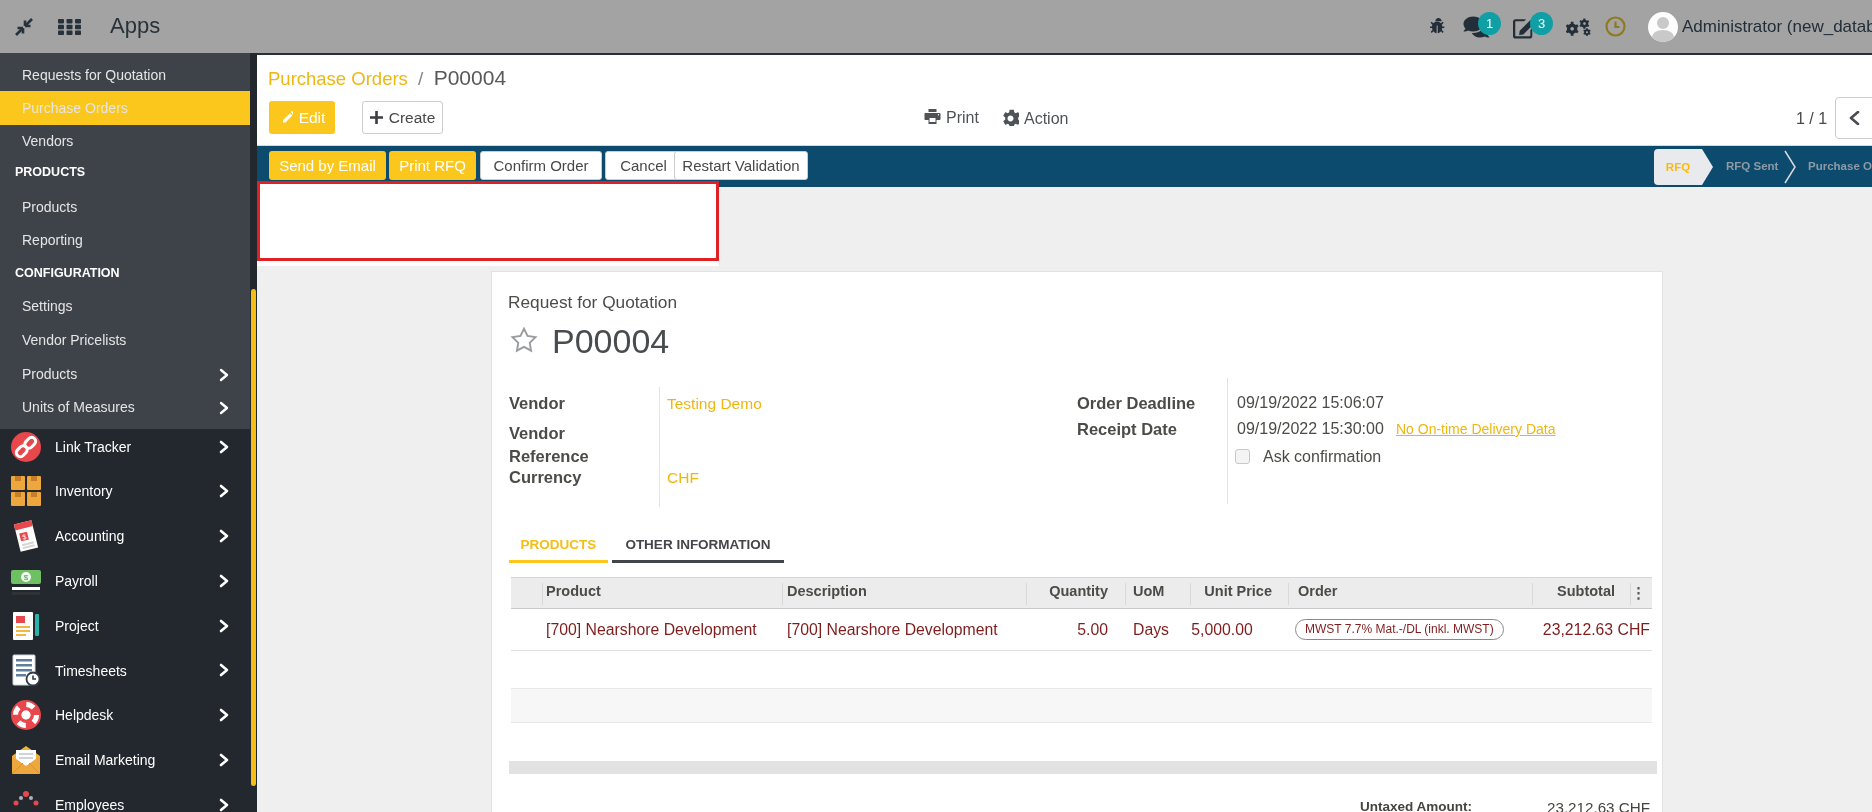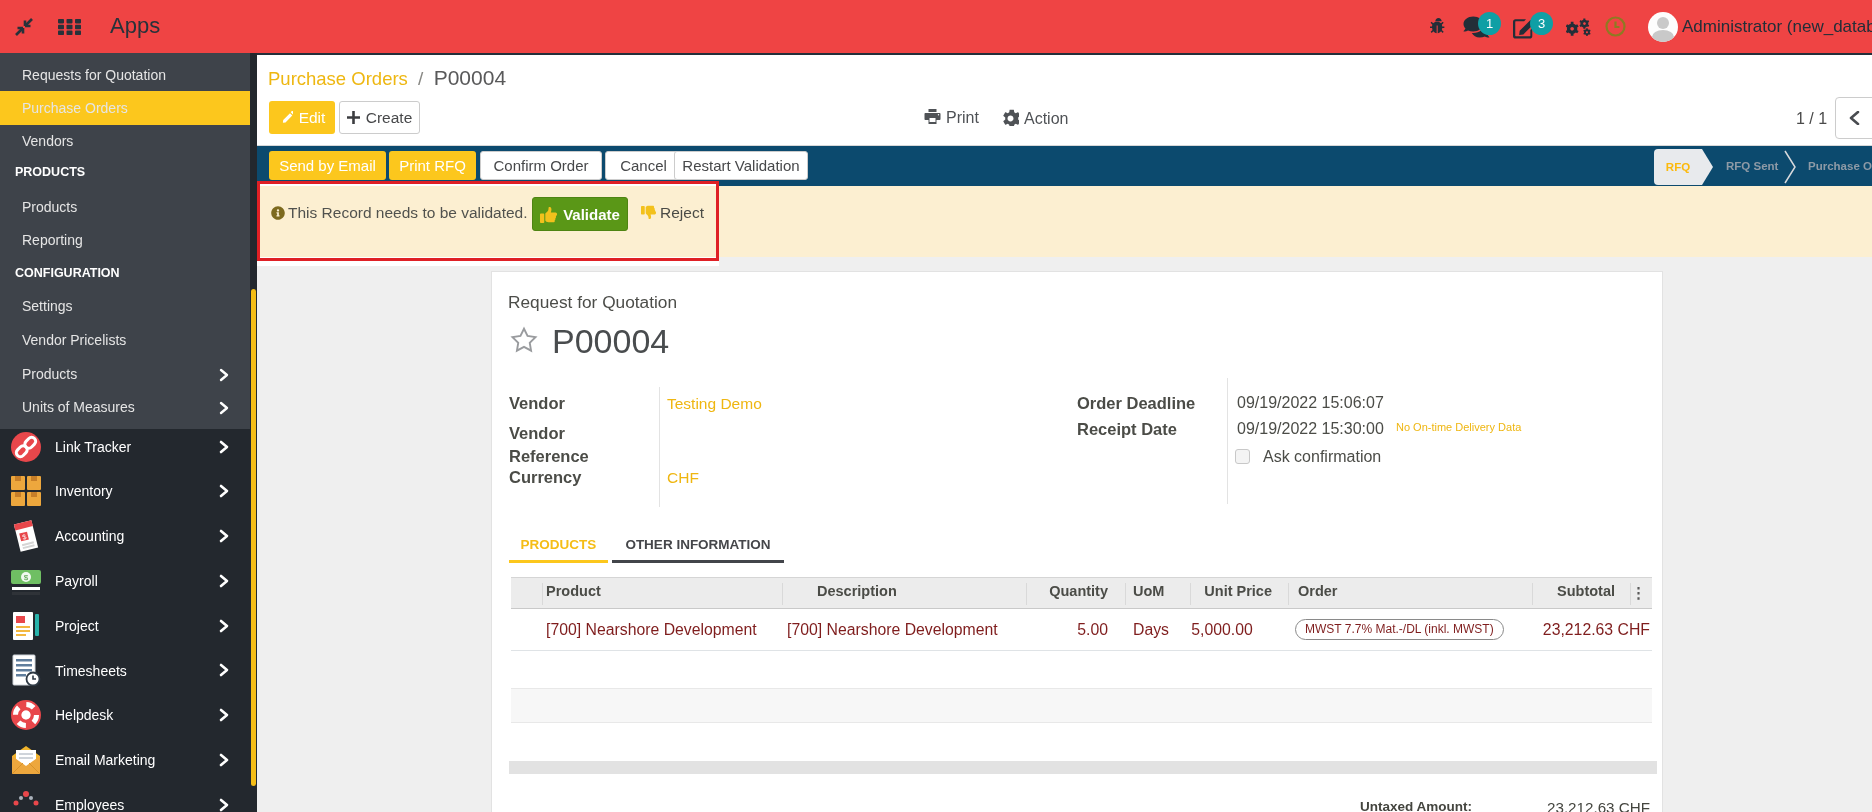--- a/index.html
+++ b/index.html
@@ -2,21 +2,21 @@
 <html><head>
 <meta charset="utf-8">
 <style>
   * { margin:0; padding:0; box-sizing:border-box; }
   html,body { width:1872px; height:812px; overflow:hidden; }
   body { font-family:"Liberation Sans", sans-serif; }
   #app { position:relative; width:1872px; height:812px; background:#efefef; overflow:hidden; }
   .abs { position:absolute; }
 
   
-  #topbar { left:0; top:0; width:1872px; height:55px; background:#ef4444; border-bottom:2px solid #232f3a; }
+  #topbar { left:0; top:0; width:1872px; height:55px; background:#a3a3a3; border-bottom:2px solid #232f3a; }
   #apps-title { left:110px; top:13px; font-size:22px; color:#27323a; }
   .tb-name { left:1682px; top:17px; font-size:17px; color:#222e38; white-space:nowrap; }
 
   
   #sidebar { left:0; top:53px; width:250px; height:759px; background:#3e434a; }
   #sidetrack { left:250px; top:53px; width:7px; height:759px; background:#23282e; }
   #sidethumb { left:251px; top:289px; width:5px; height:497px; background:#f5bd16; border-radius:3px; }
   .sitem { position:absolute; left:22px; color:#e5e5e5; font-size:14px; white-space:nowrap; }
   .shead { position:absolute; left:15px; color:#ffffff; font-size:12.5px; font-weight:bold; white-space:nowrap; }
   #side-hl { left:0; top:37.5px; width:250px; height:34px; background:#fcc71d; }
@@ -26,21 +26,21 @@
   .aicon { position:absolute; left:10px; width:32px; height:32px; }
 
   
   #cpanel { left:257px; top:55px; width:1615px; height:90px; background:#ffffff; }
   #breadcrumb { left:11px; top:11px; font-size:19px; }
   #breadcrumb .bc1 { color:#eeb711; }
   #breadcrumb .bcs { color:#888884; }
   #breadcrumb .bc2 { color:#59595a; }
   .btn { position:absolute; display:flex; align-items:center; justify-content:center; border-radius:3px; font-size:15.5px; white-space:nowrap; }
   .btn-gold { background:#fcc71d; color:#ffffff; }
-  .btn-white { background:#ffffff; border:1px solid #cccccc; color:#47484a; }
+  .btn-white { background:#ffffff; border:1px solid #cccccc; color:#47484a;margin-left:23px; }
   #btn-edit { left:12px; top:46px; width:66px; height:33px; }
   #btn-create { left:82px; top:46px; width:81px; height:33px; }
   #cp-print { left:667px; top:54px; font-size:16px; color:#4f5256; }
   #cp-action { left:745px; top:54px; font-size:16px; color:#4f5256; }
   #pager-count { left:1539px; top:55px; font-size:16px; color:#4a4a4a; }
   #pager-btn { left:1578px; top:42px; width:60px; height:42px; background:#fff; border:1px solid #ccc; border-radius:4px; }
 
   
   #statusrow { left:257px; top:145px; width:1615px; height:42px; background:#0c4a6e; border-top:1px solid #d8d8d8; }
   .sbtn { position:absolute; top:5px; height:29px; display:flex; align-items:center; justify-content:center; border-radius:3px; font-size:15px; white-space:nowrap; }
@@ -323,32 +323,20 @@
     <div class="abs" id="st-rfq">RFQ</div>
     <div class="abs" id="st-rfq-arrow"></div>
     <div class="st-lbl" style="left:1469px;">RFQ Sent</div>
     <svg class="st-sep" style="left:1526px;" viewBox="0 0 14 34">
         <path d="M2 1 L12 17 L2 33" fill="none" stroke="#d8dadd" stroke-width="1.5"></path>
       </svg>
     <div class="st-lbl" style="left:1551px;">Purchase Ord</div>
   </div>
 
   <div class="abs" id="redback"></div>
-  <div class="abs" id="alert">
-    <svg class="abs" style="left:14px; top:20px;" width="14" height="14" viewBox="0 0 512 512">
-        <path fill="#7d6a1e" d="M256 8C119 8 8 119 8 256s111 248 248 248 248-111 248-248S393 8 256 8zm0 110c23 0 42 19 42 42s-19 42-42 42-42-19-42-42 19-42 42-42zm56 254c0 7-5 12-12 12h-88c-7 0-12-5-12-12v-24c0-7 5-12 12-12h12v-64h-12c-7 0-12-5-12-12v-24c0-7 5-12 12-12h64c7 0 12 5 12 12v100h12c7 0 12 5 12 12v24z"></path>
-      </svg>
-    <div class="abs" id="alert-text">This Record needs to be validated.</div>
-    <div class="abs" id="btn-validate"><svg width="17" height="17" viewBox="0 0 512 512" style="margin-right:6px;">
-          <path fill="#f3c11c" d="M104 224H24c-13 0-24 11-24 24v240c0 13 11 24 24 24h80c13 0 24-11 24-24V248c0-13-11-24-24-24zM512 237c0-23-19-45-42-45H327c8-30 17-53 17-88 0-54-31-72-56-72-22 0-32 14-32 48 0 44-20 78-56 107-22 18-40 29-40 61v190c0 26 54 50 98 50h150c21 0 38-17 38-38 0-8-2-14-5-20 15-8 25-23 25-40 0-8-2-15-5-21 14-8 23-23 23-39 0-9-3-17-7-24 20-7 35-28 35-49z"></path>
-        </svg>Validate</div>
-    <div class="abs" id="reject-grp"><svg width="15" height="15" viewBox="0 0 512 512" style="vertical-align:-2px; margin-right:4px;">
-          <path fill="#f3c11c" d="M104 32H24C11 32 0 43 0 56v240c0 13 11 24 24 24h80c13 0 24-11 24-24V56c0-13-11-24-24-24zM512 275c0 23-19 45-42 45H327c8 30 17 53 17 88 0 54-31 72-56 72-22 0-32-14-32-48 0-44-20-78-56-107-22-18-40-29-40-61V74c0-26 54-50 98-50h150c21 0 38 17 38 38 0 8-2 14-5 20 15 8 25 23 25 40 0 8-2 15-5 21 14 8 23 23 23 39 0 9-3 17-7 24 20 7 35 28 35 49z"></path>
-        </svg>Reject</div>
-  </div>
 
   <div class="abs" id="redbox"></div>
 
   <div class="abs" id="sheet">
     <div class="sh" id="rfq-lbl">Request for Quotation</div>
     <svg class="sh" style="left:17px; top:54px;" width="30" height="29" viewBox="0 0 576 512">
         <path fill="none" stroke="#999b9e" stroke-width="36" d="M288 30l68 139 153 22-111 108 26 152-136-72-136 72 26-152L67 191l153-22z"></path>
       </svg>
     <div class="sh" id="po-name">P00004</div>
 
@@ -356,32 +344,32 @@
     <div class="sh fgold" style="left:175px; top:123px;">Testing Demo</div>
     <div class="sh flabel" style="left:17px; top:150px; width:120px; white-space:normal; line-height:23px;">Vendor Reference</div>
     <div class="sh flabel" style="left:17px; top:196px;">Currency</div>
     <div class="sh fgold" style="left:175px; top:197px;">CHF</div>
     <div class="vline" style="left:167px; top:115px; height:120px;"></div>
 
     <div class="sh flabel" style="left:585px; top:122px;">Order Deadline</div>
     <div class="sh fval" style="left:745px; top:122px;">09/19/2022 15:06:07</div>
     <div class="sh flabel" style="left:585px; top:148px;">Receipt Date</div>
     <div class="sh fval" style="left:745px; top:148px;">09/19/2022 15:30:00</div>
-    <div class="sh fgold" style="left:904px; top:149px; font-size:11px;">No On-time Delivery Data</div>
+    <div class="sh fgold" style="left:904px; top:149px; font-size:14px;text-decoration:underline;">No On-time Delivery Data</div>
     <div class="sh" style="left:743px; top:177px; width:15px; height:15px; border:1px solid #c8c8c8; border-radius:3px; background:#f4f4f4;"></div>
     <div class="sh fval" style="left:771px; top:176px;">Ask confirmation</div>
     <div class="vline" style="left:735px; top:106px; height:126px;"></div>
 
     <div class="sh" id="tab1">PRODUCTS</div>
     <div class="sh" id="tab2">OTHER INFORMATION</div>
 
     <div class="sh" id="otable">
       <div id="thead">
         <div class="th" style="left:35px;">Product</div>
-        <div class="th" style="left:276px;margin-left:30px;">Description</div>
+        <div class="th" style="left:276px;">Description</div>
         <div class="th" style="left:497px; width:100px; text-align:right;">Quantity</div>
         <div class="th" style="left:622px;">UoM</div>
         <div class="th" style="left:661px; width:100px; text-align:right;">Unit Price</div>
         <div class="th" style="left:787px;">Order</div>
         <div class="th" style="left:1004px; width:100px; text-align:right;">Subtotal</div>
         <div style="position:absolute; left:1120px; top:6px; color:#595959; font-size:15px; font-weight:bold;">⋮</div>
         <div class="hb" style="left:31px;"></div>
         <div class="hb" style="left:271px;"></div>
         <div class="hb" style="left:515px;"></div>
         <div class="hb" style="left:614px;"></div>

